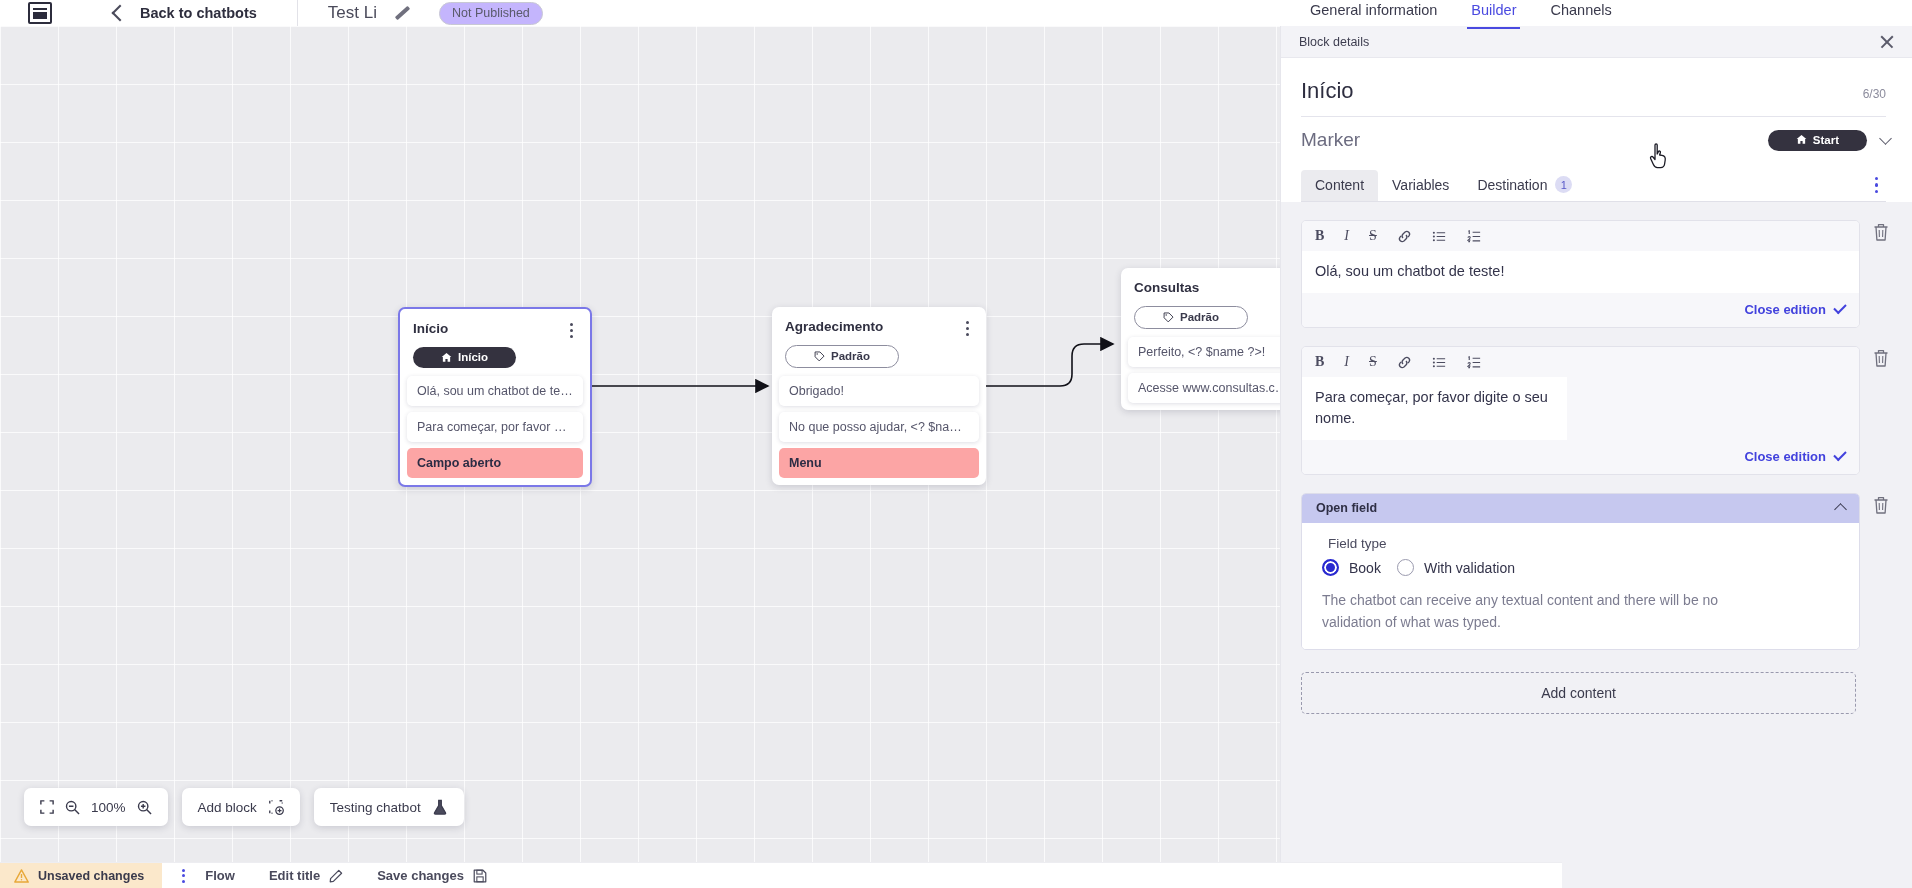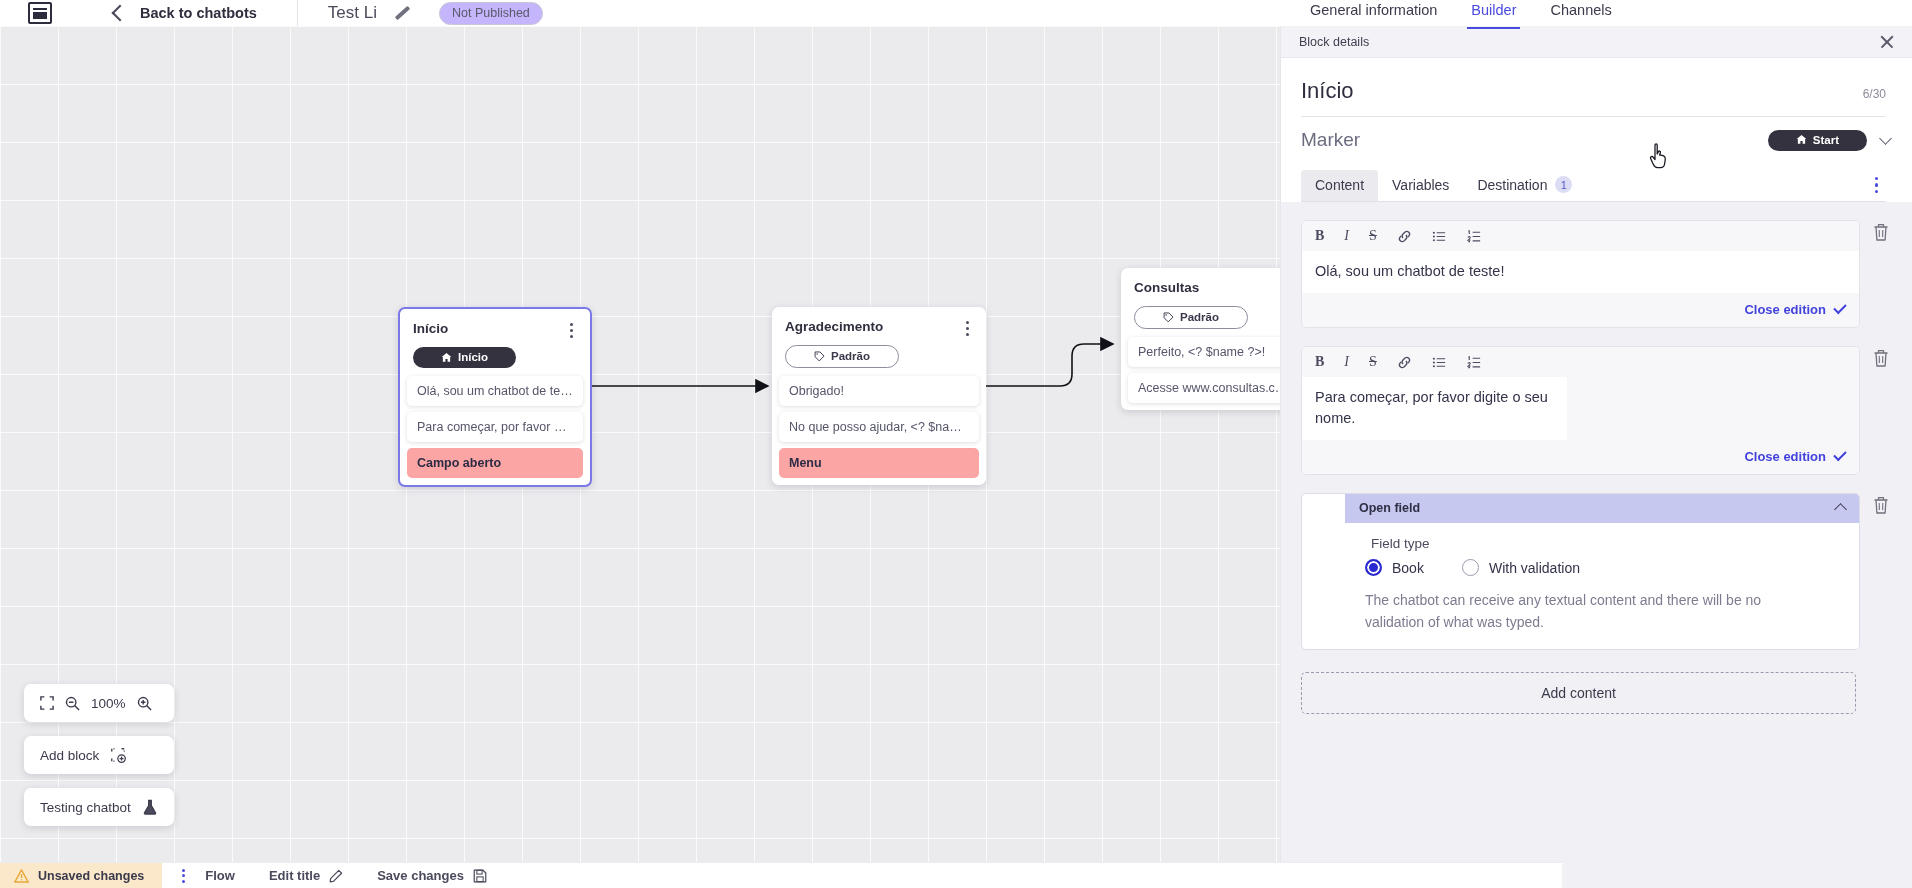--- a/index.html
+++ b/index.html
@@ -126,21 +126,21 @@
     background: #ffffff; border-radius: 5px; font-size: 12.5px;
     color: #55556a; padding: 8px 10px; white-space: nowrap;
     overflow: hidden; text-overflow: ellipsis;
     box-shadow: 0 1px 4px rgba(50,50,90,0.16);
   }
   .nitem.hl {
     background: #fca5a5; color: #2c2c44; font-weight: bold; box-shadow: none;
   }
 
   
-  .float-tools { position: absolute; left: 24px; bottom: 36px; display: flex; gap: 14px; z-index: 20; flex-direction: column; }
+  .float-tools { position: absolute; left: 24px; bottom: 36px; display: flex; gap: 14px; z-index: 20; }
   .tool-pill {
     background: #ffffff; border-radius: 7px; height: 38px;
     display: flex; align-items: center; gap: 11px; padding: 0 16px;
     box-shadow: 0 2px 7px rgba(40,40,70,0.16); font-size: 13.5px;
     color: #3a3a4c; cursor: pointer; white-space: nowrap;
   }
   .icon-btn { display: flex; align-items: center; cursor: pointer; }
 
   
   .statusbar {
@@ -249,35 +249,34 @@
     margin-top: -4px;
   }
   .trash {
     width: 18px; height: 20px; flex: 0 0 auto; cursor: pointer; margin-top: 2px;
   }
 
   .openfield-row { display: flex; align-items: flex-start; gap: 12px; margin-bottom: 22px; }
   .openfield {
     flex: 1; border-radius: 5px; overflow: hidden; border: 1px solid #ddddea;
     background: #ffffff;
-    padding-left: 43px;
   }
   .of-head {
     background: #c6c8ef; display: flex; align-items: center;
     justify-content: space-between; padding: 7px 14px 8px;
   }
   .of-title { font-size: 12.5px; font-weight: bold; color: #2f2f45; }
   .chev-up {
     width: 9px; height: 9px; border-left: 1.8px solid #3a3a50;
     border-top: 1.8px solid #3a3a50; transform: rotate(45deg);
     margin-top: 3px; cursor: pointer;
   }
   .of-body { padding: 13px 16px 16px 20px; background: #ffffff; }
   .of-label { font-size: 13.5px; color: #4a4a5e; margin-bottom: 8px; padding-left: 6px; }
-  .radio-row { display: flex; align-items: center; gap: 38px; margin-bottom: 14px; }
+  .radio-row { display: flex; align-items: center; gap: 16px; margin-bottom: 14px; }
   .radio-opt { display: flex; align-items: center; gap: 10px; cursor: pointer; }
   .radio {
     width: 17px; height: 17px; border-radius: 50%; border: 1.6px solid #9a9aae;
     background: #fff; flex: 0 0 auto;
   }
   .radio.on { border: 2px solid #2a2ad0; background: #2a2ad0; box-shadow: inset 0 0 0 2px #fff; }
   .radio-label { font-size: 14px; color: #33334a; }
   .of-desc { font-size: 14px; color: #7c7c90; line-height: 1.55; max-width: 440px; }
 
   .add-content {

